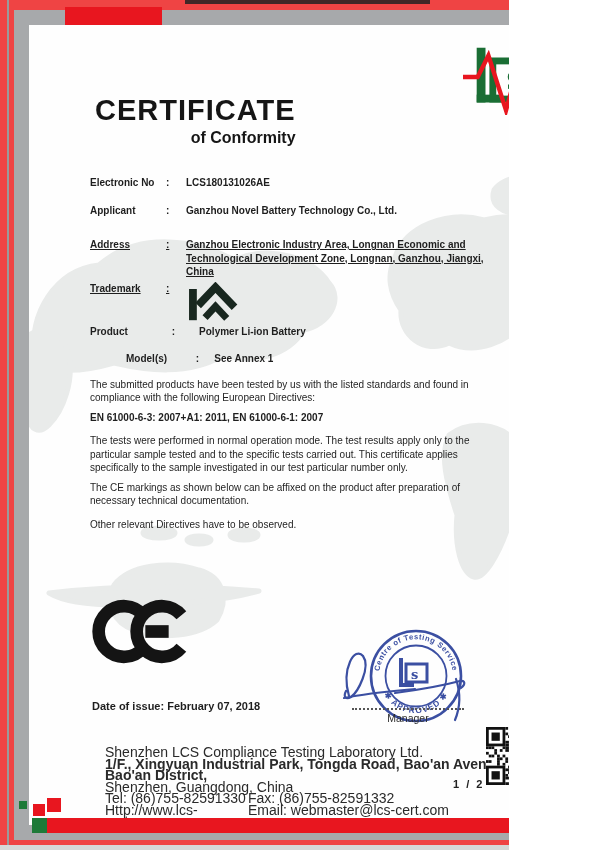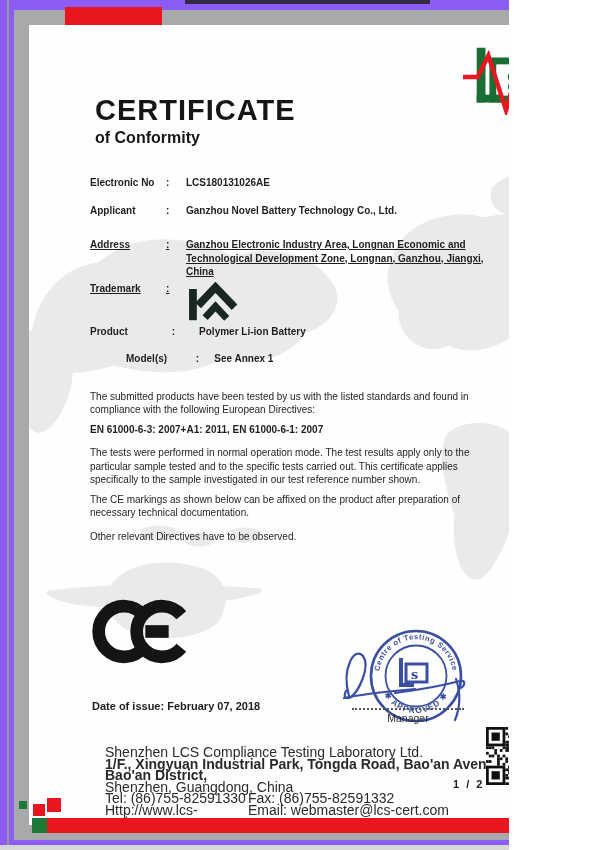--- a/index.html
+++ b/index.html
@@ -1,44 +1,44 @@
 <!DOCTYPE html>
 <html><head>
 <meta charset="utf-8">
 <style>
   * { margin:0; padding:0; box-sizing:border-box; }
   html,body { background:#fff; }
   body { font-family:"Liberation Sans", sans-serif; color:#1e1e1e; }
-  .photo { position:relative; width:509px; height:850px; background:#8b5cf6; overflow:hidden; }
+  .photo { position:relative; width:509px; height:850px; background:#ef4444; overflow:hidden; }
 
   
   .edge-top    { position:absolute; left:185px; top:0; width:245px; height:4px; background:#222; opacity:.85; }
   .edge-left   { position:absolute; left:7px; top:0; width:2px; height:850px; background:#9a9a9a; }
   .edge-right  { position:absolute; left:590px; top:0; width:10px; height:850px; background:#b4b6b5; }
   .edge-bottom { position:absolute; left:0; top:845px; width:600px; height:5px; background:#d6d8d7; }
 
   .frame { position:absolute; left:14px; top:10px; width:573px; height:830px; background:#a7a9ab; }
   .sheet { position:absolute; left:29px; top:25px; width:543px; height:800px; background:#fefefe; }
   .worldmap { position:absolute; left:0; top:0; width:543px; height:800px; }
 
   .bar-red-top { position:absolute; left:65px; top:7px; width:97px; height:18px; background:#e8161f; }
 
   .lcs-logo { position:absolute; left:463px; top:45px; width:88px; height:70px; }
 
   .title-block { position:absolute; left:95px; top:94px; }
   .title-main { font-size:29px; font-weight:bold; letter-spacing:1px; color:#151515; }
-  .title-sub  { font-size:16px; font-weight:bold; margin-top:2px; color:#151515; }
+  .title-sub  { font-size:16px; font-weight:bold; margin-top:2px; color:#151515;text-align:right; }
 
   .doc-col { position:absolute; left:90px; top:176px; width:400px; font-size:10px; line-height:13.5px; }
   .frow-field { display:flex; align-items:flex-start; }
   .flabel { width:76px; font-weight:bold; }
   .fcolon { width:20px; font-weight:bold; }
   .fvalue { width:300px; font-weight:bold; }
   .mb13 { margin-bottom:14px; } .mb21 { margin-bottom:21px; }
-  .mb3 { margin-bottom:3px;text-decoration:underline; } .mb14 { margin-bottom:14px;gap:8px; } .mb26 { margin-bottom:24px;padding-left:36px; }
+  .mb3 { margin-bottom:3px;text-decoration:underline; } .mb14 { margin-bottom:14px;gap:8px; } .mb26 { margin-bottom:12px;padding-left:36px; }
   .mb6 { margin-bottom:6px; } .mb9 { margin-bottom:9px; } .mb10 { margin-bottom:10px; }
   .para { width:398px; }
   .bold { font-weight:bold; }
   .tm-logo { width:52px; height:40px; display:block; }
 
   .ce-mark { position:absolute; left:92px; top:598px; width:100px; height:67px; }
 
   .date-line { position:absolute; left:92px; top:700px; font-size:11px; font-weight:bold; }
 
   .stamp { position:absolute; left:361px; top:621px; width:110px; height:110px; }
@@ -139,21 +139,21 @@
     </div>
 
     <div class="frow-field mb26">
       <span class="flabel">Model(s)</span>
       <span class="fcolon">:</span>
       <span class="fvalue">See Annex 1</span>
     </div>
 
     <p class="para mb6">The submitted products have been tested by us with the listed standards and found in compliance with the following European Directives:</p>
     <p class="para bold mb10">EN 61000-6-3: 2007+A1: 2011, EN 61000-6-1: 2007</p>
-    <p class="para mb6">The tests were performed in normal operation mode. The test results apply only to the particular sample tested and to the specific tests carried out. This certificate applies specifically to the sample investigated in our test reference number shown.</p>
+    <p class="para mb6">The tests were performed in normal operation mode. The test results apply only to the particular sample tested and to the specific tests carried out. This certificate applies specifically to the sample investigated in our test particular number only.</p>
     <p class="para mb10">The CE markings as shown below can be affixed on the product after preparation of necessary technical documentation.</p>
     <p class="para">Other relevant Directives have to be observed.</p>
   </div>
 
   <svg class="ce-mark" viewBox="0 0 150 100" aria-hidden="true">
     <g stroke="#141414" stroke-width="19" fill="none">
       <path d="M77.1,25.6 A38,38 0 1,0 77.1,74.4"></path>
       <path d="M134.1,25.6 A38,38 0 1,0 134.1,74.4"></path>
       <path d="M80,50 L115,50"></path>
     </g>

